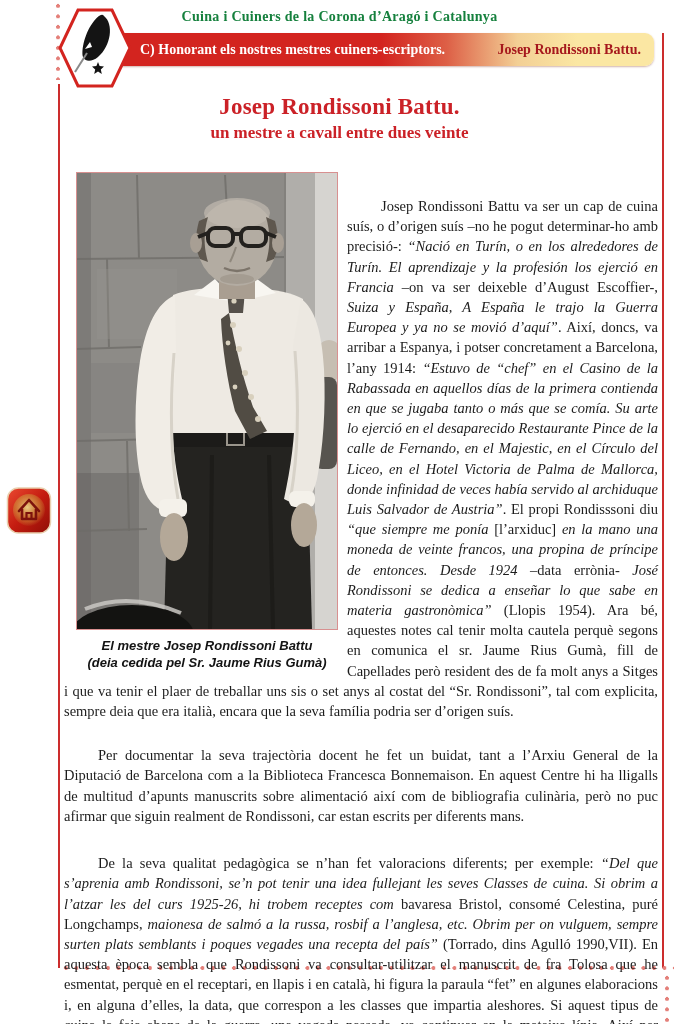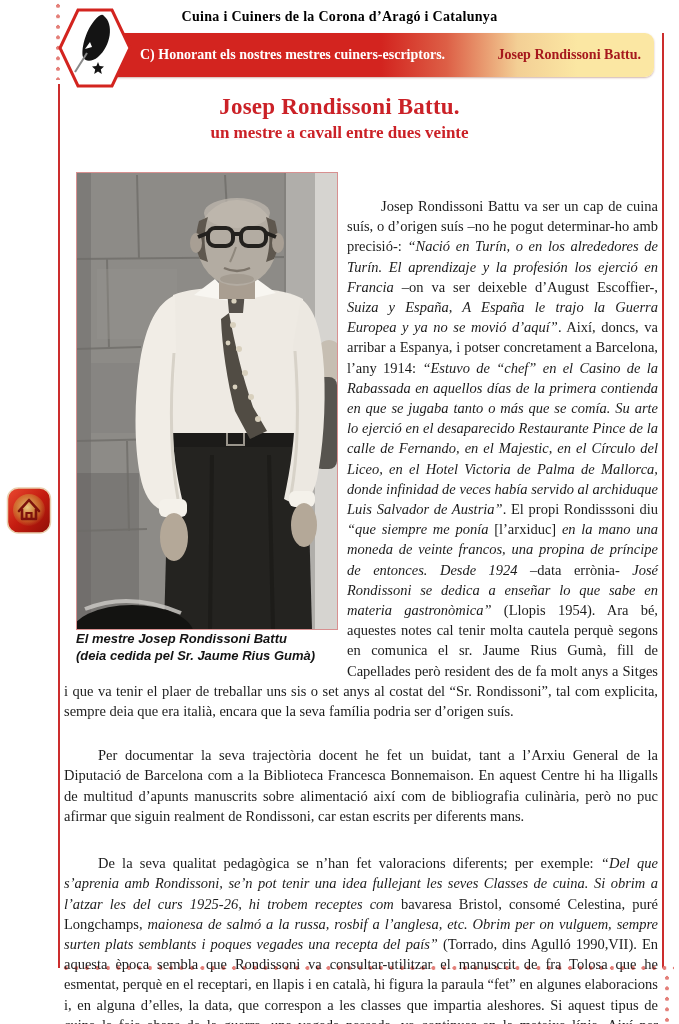--- a/index.html
+++ b/index.html
@@ -11,39 +11,39 @@
   .dots-v{position:absolute;width:6px;background-image:radial-gradient(circle at 3px 4px,#e4807a 1.8px,rgba(0,0,0,0) 2.1px);background-size:6px 10.5px;background-repeat:repeat-y;}
   .dots-h{position:absolute;height:6px;background-image:radial-gradient(circle at 4px 3px,#e4807a 1.8px,rgba(0,0,0,0) 2.1px);background-size:10.5px 6px;background-repeat:repeat-x;}
   .left-dots{left:55px;top:2px;height:78px;}
   .right-dots{left:664px;top:974px;height:50px;}
   .line-v{position:absolute;width:2px;background:#cc2d2d;}
   .left-line{left:58px;top:84px;height:884px;}
   .right-line{left:662px;top:33px;height:935px;}
   .footer-divider{left:62px;top:965px;width:612px;}
   
   .book-title{position:absolute;top:9px;left:0;width:100%;text-align:center;
-    font-size:14px;font-weight:600;color:#000000;letter-spacing:.3px;}
-  .banner{position:absolute;left:108px;top:33px;width:546px;height:44px;border-radius:9px;
+    font-size:14px;font-weight:600;color:#15803d;letter-spacing:.3px;}
+  .banner{position:absolute;left:108px;top:33px;width:546px;height:33px;border-radius:9px;
     background:linear-gradient(90deg,#d3241f 0%,#d3241f 50%,#dd5f46 62%,#f3cf95 75%,#fbe7a3 86%,#fbe7a3 100%);
     display:flex;align-items:center;justify-content:space-between;
     box-shadow:0 1px 2px rgba(120,40,20,.35);}
   .banner-left{color:#ffffff;font-weight:700;font-size:14px;padding-left:32px;white-space:nowrap;}
   .banner-right{color:#a6181d;font-weight:700;font-size:14px;padding-right:13px;white-space:nowrap;}
   .quill-badge{position:absolute;left:56px;top:4px;width:78px;height:88px;}
   
   .home-btn{position:absolute;left:6px;top:486px;width:46px;height:50px;cursor:pointer;border:0;background:none;padding:0;}
   
   .title-block{position:absolute;top:94px;left:0;width:100%;text-align:center;color:#cb2127;}
   .main-title{font-size:23px;font-weight:700;margin:0;letter-spacing:.2px;}
   .sub-title{font-size:17px;font-weight:700;margin:3px 0 0 0;}
   
   .article{position:absolute;top:172px;left:64px;width:594px;font-size:14.5px;line-height:20.2px;text-align:justify;}
   .portrait-figure{float:left;width:262px;margin:2px 9px 2px 12px;}
   .photo-frame{border:1px solid #d89090;display:block;width:260px;height:456px;}
-  .figure-caption{font-family:"Liberation Sans",sans-serif;
+  .figure-caption{margin-top:7px;text-align:center;font-family:"Liberation Sans",sans-serif;
     font-weight:700;font-style:italic;font-size:13px;line-height:17px;color:#141414;}
   .paragraphs p{margin:0;}
   .paragraphs p.indent{text-indent:34px;margin-top:24px;}
   .paragraphs p.gap{margin-top:27px;}
   .paragraphs em{font-style:italic;}
   
   .footer-author{position:absolute;top:976px;left:0;width:100%;text-align:center;
     font-size:13.5px;color:#6f6f6f;letter-spacing:.3px;}
 </style>
 </head>

